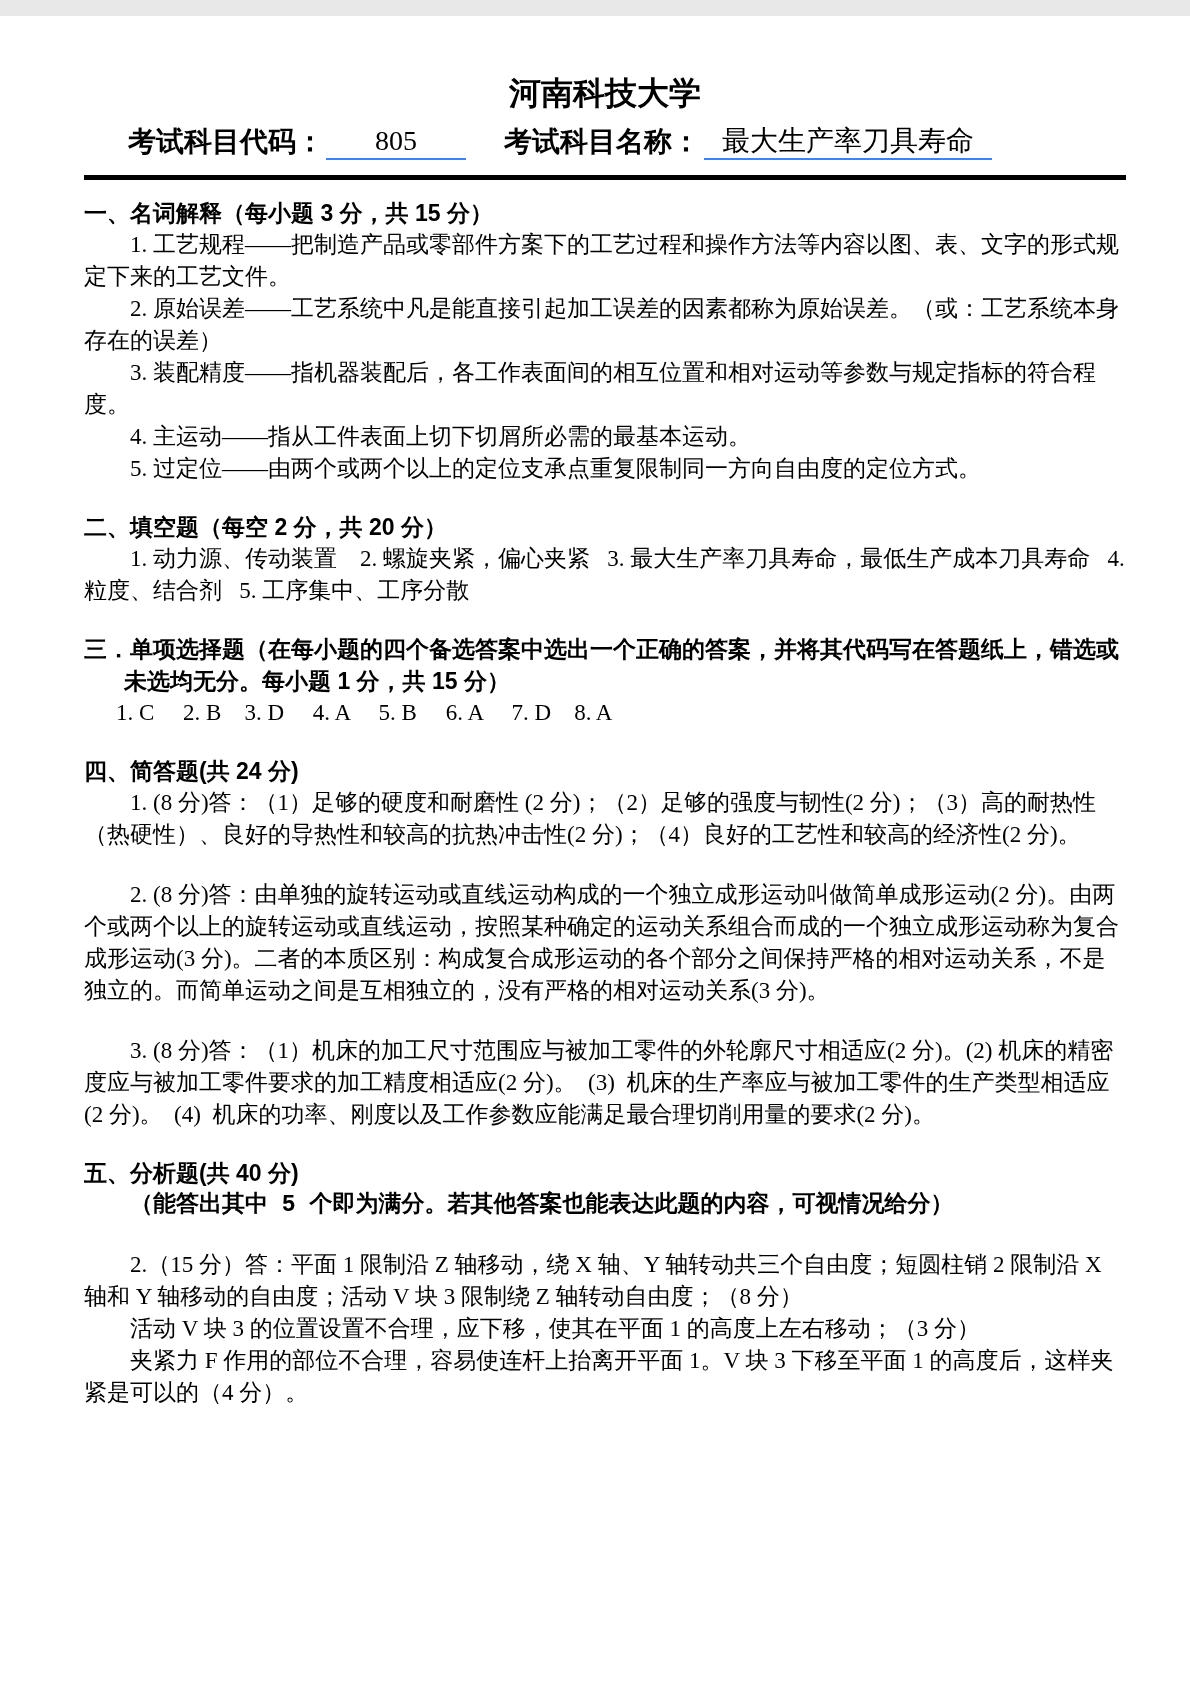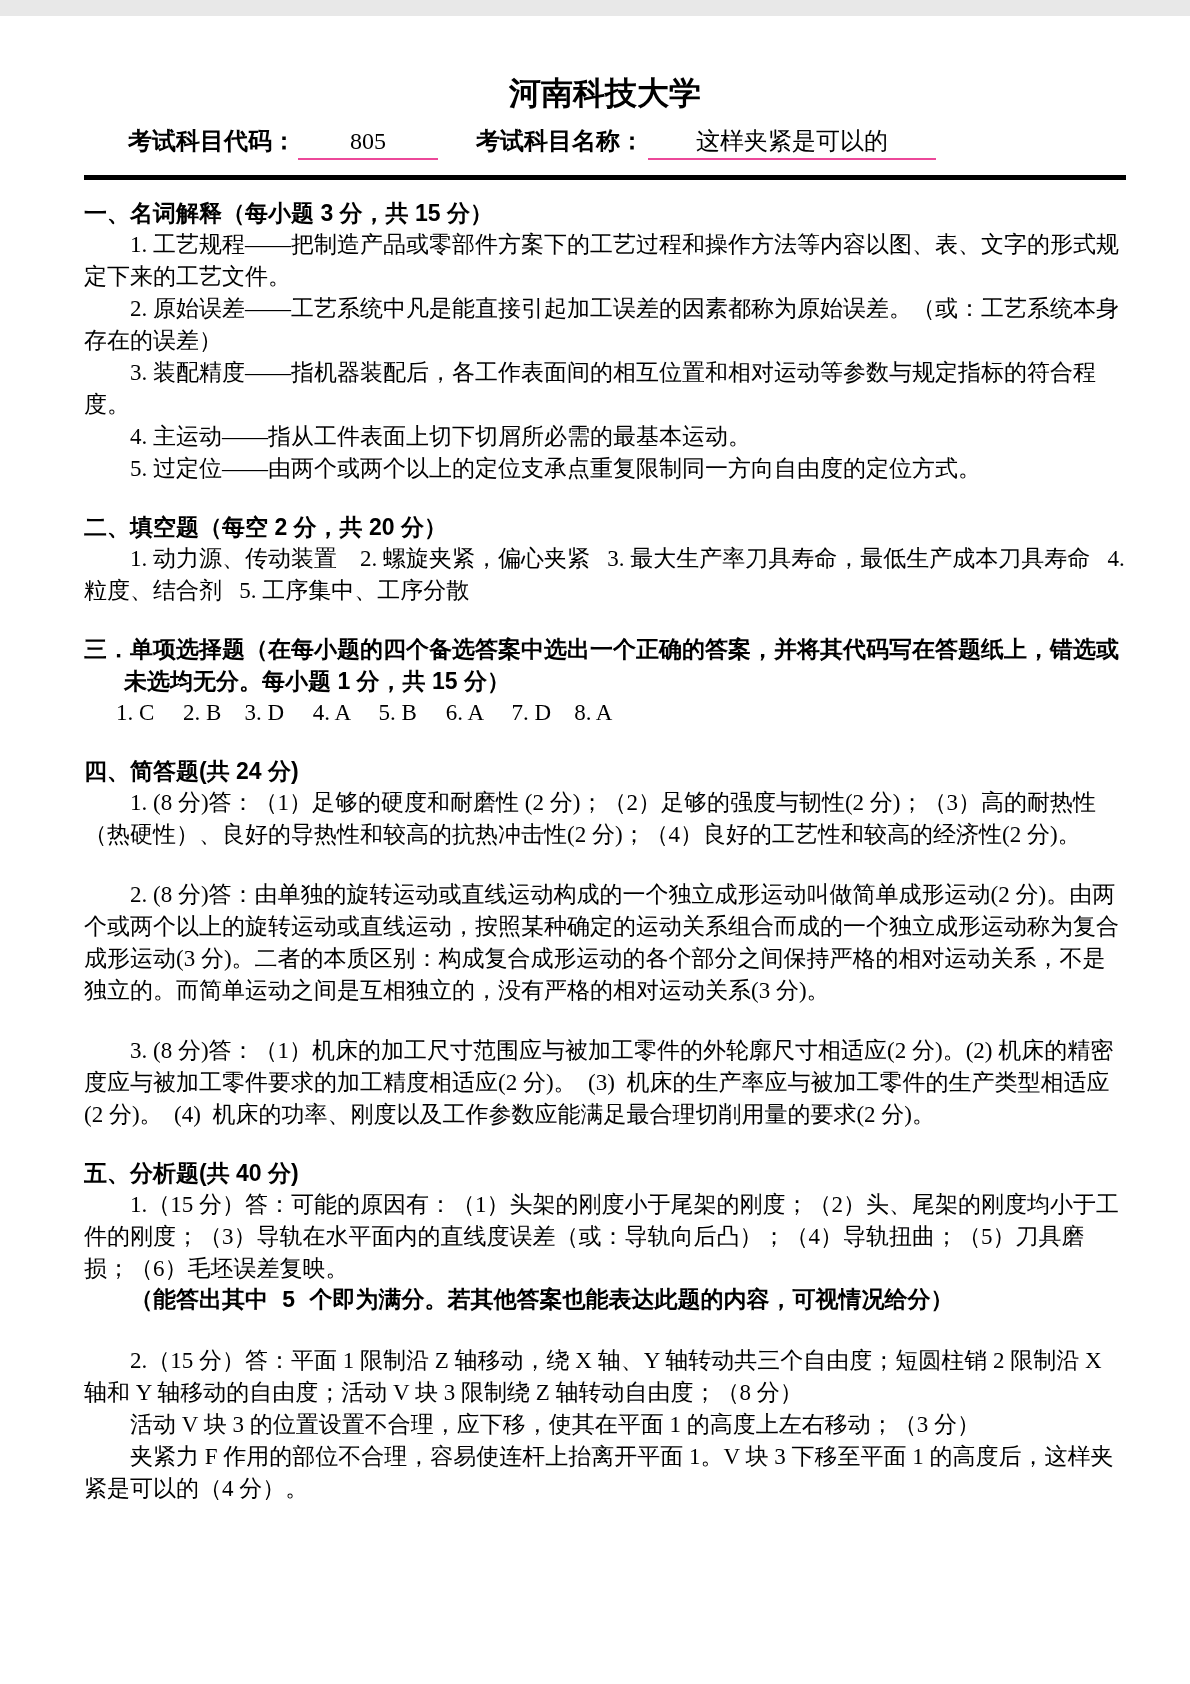--- a/index.html
+++ b/index.html
@@ -25,31 +25,31 @@
     line-height: 42px;
   }
   .doc-title {
     text-align: center;
     font-size: 32px;
     line-height: 44px;
     margin-top: 2px;
   }
   .meta {
     display: flex;
-    align-items: flex-start;
+    align-items: center;
     margin-left: 44px;
     margin-top: 10px;
-    font-size: 24px;
+    font-size: 28px;
     line-height: 34px;
   }
   .meta .label { font-family: "Liberation Sans", "DejaVu Sans", sans-serif; font-weight: bold; }
   .ul-value {
     display: inline-block;
     text-align: center;
-    border-bottom: 2px solid #ec4899;
+    border-bottom: 2px solid #3b82f6;
     font-family: "Liberation Serif", "DejaVu Serif", serif;
     font-weight: normal;
   }
   .ul-code { width: 140px; margin-left: 2px; }
   .ul-name { width: 288px; margin-left: 4px; }
   .meta-gap { width: 38px; }
 
   .rule {
     height: 5px;
     background: #000;
@@ -93,21 +93,21 @@
 
 <div class="page">
 
   <div class="school hd">河南科技大学</div>
 
   <div class="meta">
     <span class="label">考试科目代码：</span>
     <span class="ul-value ul-code">805</span>
     <span class="meta-gap"></span>
     <span class="label">考试科目名称：</span>
-    <span class="ul-value ul-name">这样夹紧是可以的</span>
+    <span class="ul-value ul-name">最大生产率刀具寿命</span>
   </div>
 
   <div class="rule"></div>
 
   <div class="section first">
     <p class="h">一、名词解释（每小题 3 分，共 15 分）</p>
     <p class="p">1. 工艺规程——把制造产品或零部件方案下的工艺过程和操作方法等内容以图、表、文字的形式规定下来的工艺文件。</p>
     <p class="p">2. 原始误差——工艺系统中凡是能直接引起加工误差的因素都称为原始误差。（或：工艺系统本身存在的误差）</p>
     <p class="p">3. 装配精度——指机器装配后，各工作表面间的相互位置和相对运动等参数与规定指标的符合程度。</p>
     <p class="p">4. 主运动——指从工件表面上切下切屑所必需的最基本运动。</p>
@@ -126,20 +126,19 @@
 
   <div class="section">
     <p class="h">四、简答题(共 24 分)</p>
     <p class="p">1. (8 分)答：（1）足够的硬度和耐磨性 (2 分)；（2）足够的强度与韧性(2 分)；（3）高的耐热性（热硬性）、良好的导热性和较高的抗热冲击性(2 分)；（4）良好的工艺性和较高的经济性(2 分)。</p>
     <p class="p gap">2. (8 分)答：由单独的旋转运动或直线运动构成的一个独立成形运动叫做简单成形运动(2 分)。由两个或两个以上的旋转运动或直线运动，按照某种确定的运动关系组合而成的一个独立成形运动称为复合成形运动(3 分)。二者的本质区别：构成复合成形运动的各个部分之间保持严格的相对运动关系，不是独立的。而简单运动之间是互相独立的，没有严格的相对运动关系(3 分)。</p>
     <p class="p gap">3. (8 分)答：（1）机床的加工尺寸范围应与被加工零件的外轮廓尺寸相适应(2 分)。(2) 机床的精密度应与被加工零件要求的加工精度相适应(2 分)。  (3)  机床的生产率应与被加工零件的生产类型相适应(2 分)。  (4)  机床的功率、刚度以及工作参数应能满足最合理切削用量的要求(2 分)。</p>
   </div>
 
   <div class="section">
     <p class="h">五、分析题(共 40 分)</p>
-    <p class="p">1.（15 分）答：可能的原因有：（1）头架的刚度小于尾架的刚度；（2）头、尾架的刚度均小于工件的刚度；（3）导轨在水平面内的直线度误差（或：导轨向后凸）；（4）导轨扭曲；（5）刀具磨损；（6）毛坯误差复映。</p>
     <p class="note">（能答出其中 5 个即为满分。若其他答案也能表达此题的内容，可视情况给分）</p>
     <p class="p gap">2.（15 分）答：平面 1 限制沿 Z 轴移动，绕 X 轴、Y 轴转动共三个自由度；短圆柱销 2 限制沿 X 轴和 Y 轴移动的自由度；活动 V 块 3 限制绕 Z 轴转动自由度；（8 分）</p>
     <p class="p">活动 V 块 3 的位置设置不合理，应下移，使其在平面 1 的高度上左右移动；（3 分）</p>
     <p class="p">夹紧力 F 作用的部位不合理，容易使连杆上抬离开平面 1。V 块 3 下移至平面 1 的高度后，这样夹紧是可以的（4 分）。</p>
   </div>
 
 </div>
 
 </body></html>

